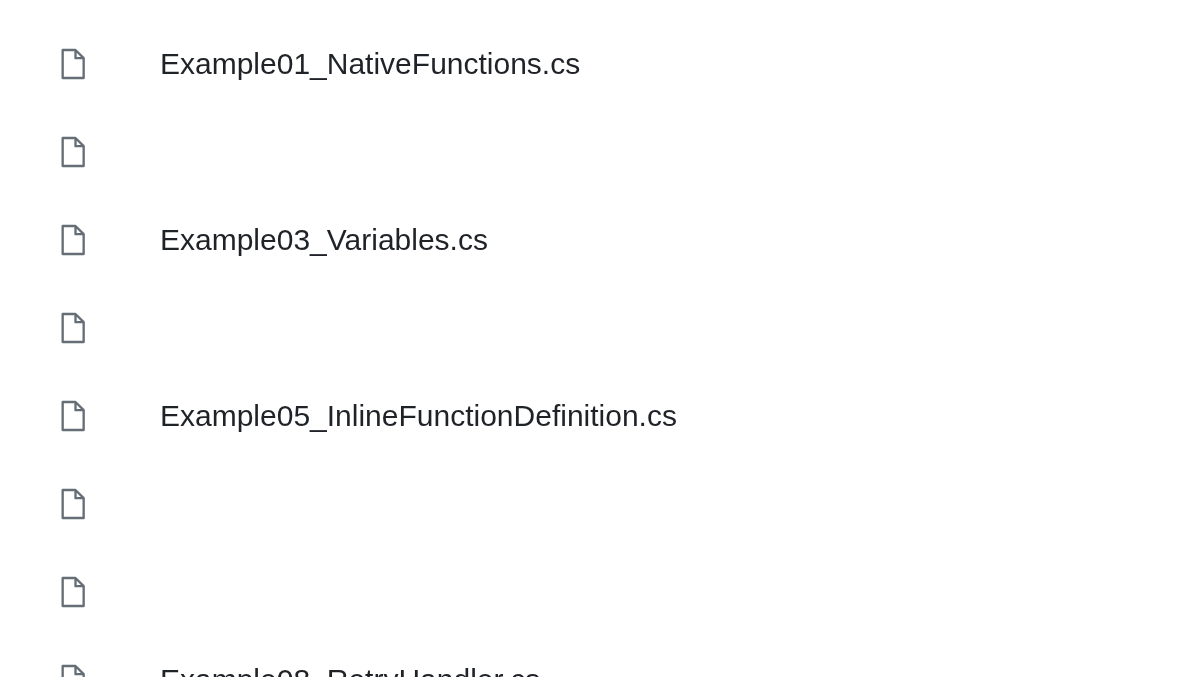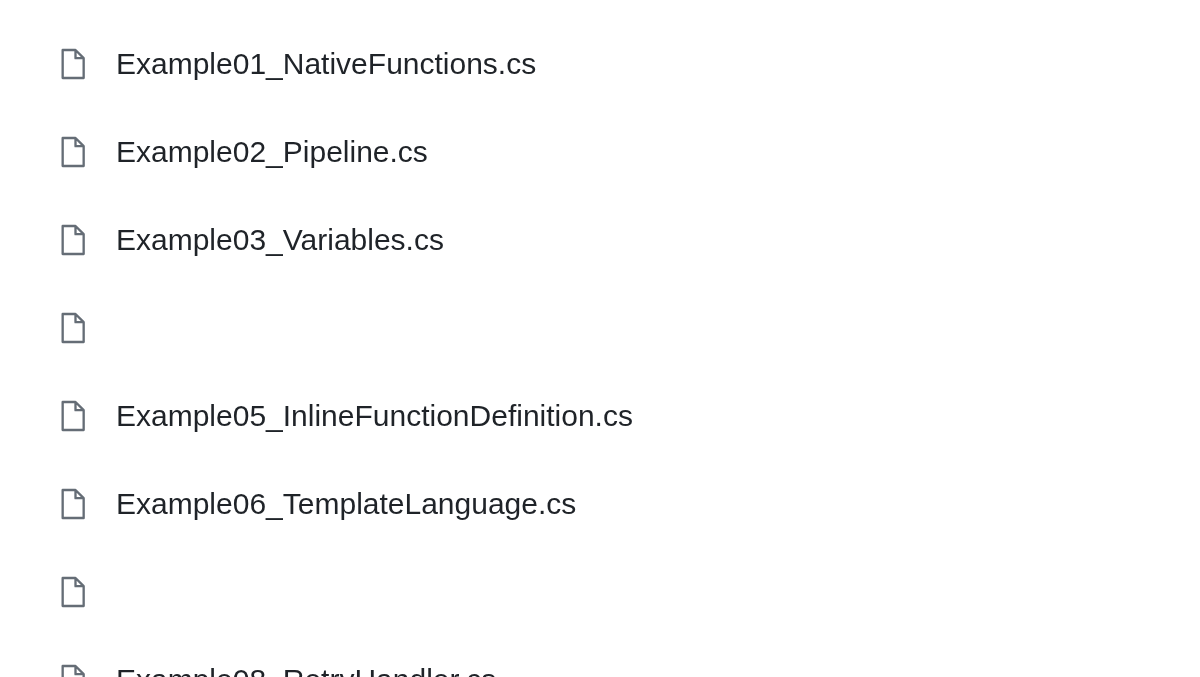--- a/index.html
+++ b/index.html
@@ -38,41 +38,41 @@
       height: 34px;
       fill: none;
       stroke: #656d76;
       stroke-width: 2;
     }
     .file-name {
       font-size: 30px;
       color: #1f2328;
       font-weight: 400;
       white-space: nowrap;
+      margin-left: 44px;
     }
   </style>
 </head>
 <body>
 
 <div class="file-list">
   <div class="file-row">
     <span class="file-icon">
       <svg viewBox="0 0 24 28">
           <path d="M4 2 L15 2 L22 9 L22 26 L4 26 Z M15 2 L15 9 L22 9" stroke-linejoin="round"></path>
         </svg>
     </span>
     <span class="file-name">Example01_NativeFunctions.cs</span>
   </div>
   <div class="file-row">
     <span class="file-icon">
       <svg viewBox="0 0 24 28">
           <path d="M4 2 L15 2 L22 9 L22 26 L4 26 Z M15 2 L15 9 L22 9" stroke-linejoin="round"></path>
         </svg>
     </span>
-    <span class="file-name">Example02_Pipeline.cs</span>
   </div>
   <div class="file-row">
     <span class="file-icon">
       <svg viewBox="0 0 24 28">
           <path d="M4 2 L15 2 L22 9 L22 26 L4 26 Z M15 2 L15 9 L22 9" stroke-linejoin="round"></path>
         </svg>
     </span>
     <span class="file-name">Example03_Variables.cs</span>
   </div>
   <div class="file-row">
@@ -89,21 +89,20 @@
         </svg>
     </span>
     <span class="file-name">Example05_InlineFunctionDefinition.cs</span>
   </div>
   <div class="file-row">
     <span class="file-icon">
       <svg viewBox="0 0 24 28">
           <path d="M4 2 L15 2 L22 9 L22 26 L4 26 Z M15 2 L15 9 L22 9" stroke-linejoin="round"></path>
         </svg>
     </span>
-    <span class="file-name">Example06_TemplateLanguage.cs</span>
   </div>
   <div class="file-row">
     <span class="file-icon">
       <svg viewBox="0 0 24 28">
           <path d="M4 2 L15 2 L22 9 L22 26 L4 26 Z M15 2 L15 9 L22 9" stroke-linejoin="round"></path>
         </svg>
     </span>
   </div>
   <div class="file-row">
     <span class="file-icon">

